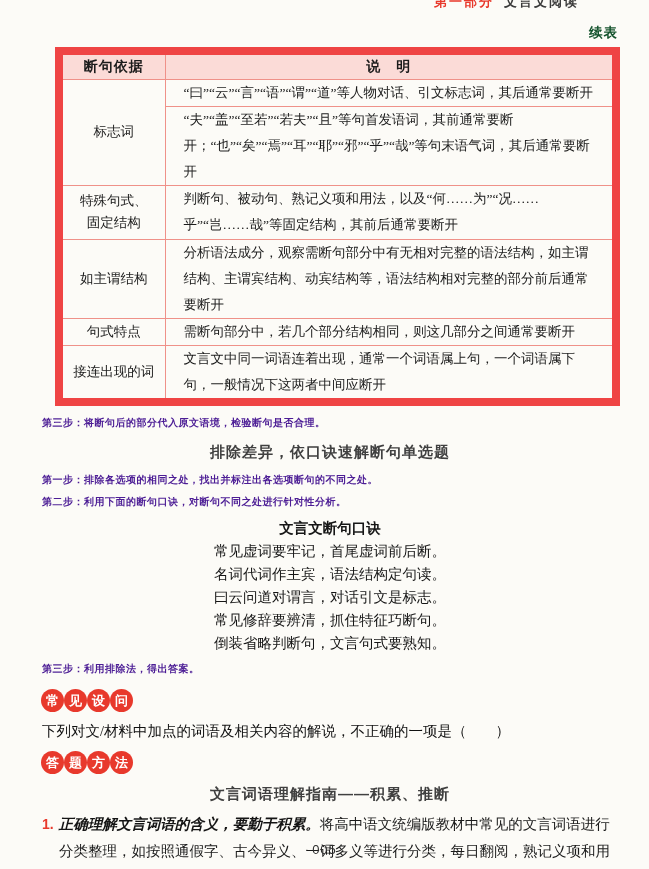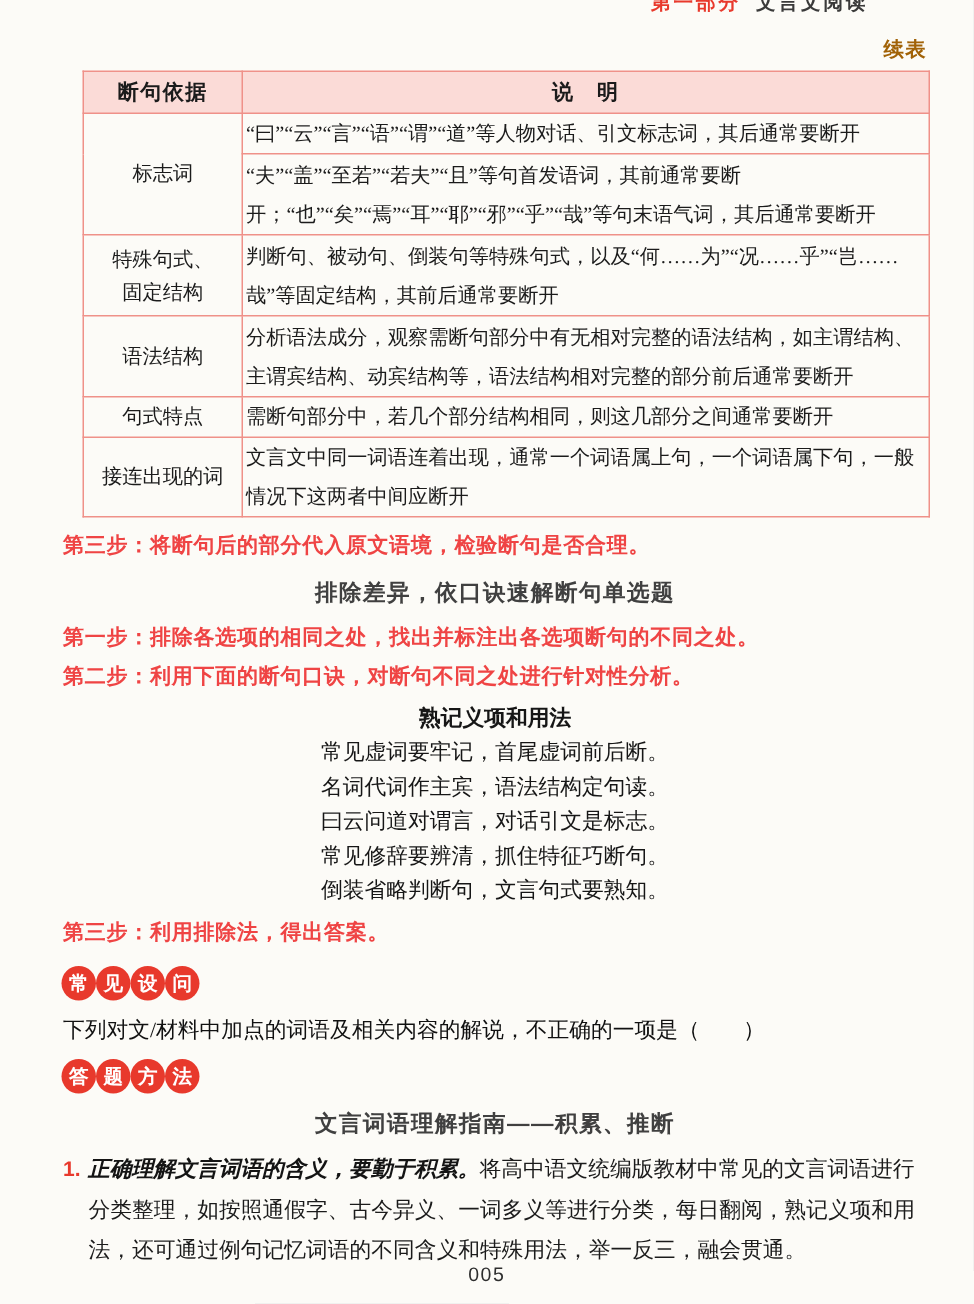--- a/index.html
+++ b/index.html
@@ -14,50 +14,50 @@
   
   .top-header {
     position:absolute; top:-7px; right:70px;
     font-size:13px; font-weight:bold; letter-spacing:2px;
   }
   .top-header .part { color:#e8392c; margin-right:10px; }
   .top-header .ttl { color:#3a3a3a; }
   .cont-label {
     position:absolute; top:24px; right:31px;
     font-family:"Liberation Serif", serif;
-    font-size:13.5px; font-weight:bold; color:#a16207; letter-spacing:1px;
+    font-size:13.5px; font-weight:bold; color:#14532d; letter-spacing:1px;
   }
 
   
   table.basis {
     border-collapse:collapse; width:565px; margin-left:15px;
     table-layout:fixed;
   }
   table.basis td, table.basis th { border:1.5px solid #ef9189; }
-  table.basis { border:1px solid #ef4444; }
+  table.basis { border:8px solid #ef4444; }
   table.basis th {
     background:#fbdbd7; height:28px; font-size:14px; font-weight:bold;
     color:#1b1b1b; letter-spacing:1px;
   }
   col.c1 { width:106px; }
   td.lbl {
     text-align:center; vertical-align:middle;
     font-family:"Liberation Serif", serif; font-size:13.5px; color:#1b1b1b;
     line-height:22px;
   }
   td.note {
     font-family:"Liberation Serif", serif; font-size:13.5px; color:#1b1b1b;
-    padding:0 2px; line-height:26px; vertical-align:middle;
+    padding:0 18px; line-height:26px; vertical-align:middle;
   }
   tr.h1 td { height:27px; }
   tr.h2 td { height:54px; }
   tr.h2b td { height:53px; }
 
   
-  .step { margin:10px 0 0 2px; font-size:14px; font-weight:bold; color:#ef4444; letter-spacing:.5px; }
+  .step { margin:10px 0 0 2px; font-size:10px; font-weight:bold; color:#4c1d95; letter-spacing:.5px; }
   .red-head {
     margin-top:13px; text-align:center; font-size:15px; font-weight:bold;
     color:#404040; letter-spacing:1px;
   }
 
   
   .poem { margin-top:8px; text-align:center; font-family:"Liberation Serif", serif; }
   .poem div { font-size:14.5px; line-height:23px; color:#161616; }
   .poem .pt { font-weight:bold; }
 
@@ -130,24 +130,24 @@
         <td class="note">“曰”“云”“言”“语”“谓”“道”等人物对话、引文标志词，其后通常要断开</td>
       </tr>
       <tr class="h2">
         <td class="note">“夫”“盖”“至若”“若夫”“且”等句首发语词，其前通常要断开；“也”“矣”“焉”“耳”“耶”“邪”“乎”“哉”等句末语气词，其后通常要断开</td>
       </tr>
       <tr class="h2">
         <td class="lbl">
           <div>特殊句式、</div>
           <div>固定结构</div>
         </td>
-        <td class="note">判断句、被动句、倒装句等特殊句式，以及“何……为”“况……乎”“岂……哉”等固定结构，其前后通常要断开</td>
+        <td class="note">判断句、被动句、熟记义项和用法，以及“何……为”“况……乎”“岂……哉”等固定结构，其前后通常要断开</td>
       </tr>
       <tr class="h2">
-        <td class="lbl">语法结构</td>
+        <td class="lbl">如主谓结构</td>
         <td class="note">分析语法成分，观察需断句部分中有无相对完整的语法结构，如主谓结构、主谓宾结构、动宾结构等，语法结构相对完整的部分前后通常要断开</td>
       </tr>
       <tr class="h1">
         <td class="lbl">句式特点</td>
         <td class="note">需断句部分中，若几个部分结构相同，则这几部分之间通常要断开</td>
       </tr>
       <tr class="h2b">
         <td class="lbl">接连出现的词</td>
         <td class="note">文言文中同一词语连着出现，通常一个词语属上句，一个词语属下句，一般情况下这两者中间应断开</td>
       </tr>
@@ -155,21 +155,21 @@
       </table>
 
     <div class="step">第三步：将断句后的部分代入原文语境，检验断句是否合理。</div>
 
     <div class="red-head">排除差异，依口诀速解断句单选题</div>
 
     <div class="step" style="margin-top:11px">第一步：排除各选项的相同之处，找出并标注出各选项断句的不同之处。</div>
     <div class="step" style="margin-top:8px">第二步：利用下面的断句口诀，对断句不同之处进行针对性分析。</div>
 
     <div class="poem">
-      <div class="pt">熟记义项和用法</div>
+      <div class="pt">文言文断句口诀</div>
       <div>常见虚词要牢记，首尾虚词前后断。</div>
       <div>名词代词作主宾，语法结构定句读。</div>
       <div>曰云问道对谓言，对话引文是标志。</div>
       <div>常见修辞要辨清，抓住特征巧断句。</div>
       <div>倒装省略判断句，文言句式要熟知。</div>
     </div>
 
     <div class="step" style="margin-top:7px">第三步：利用排除法，得出答案。</div>
 
 

